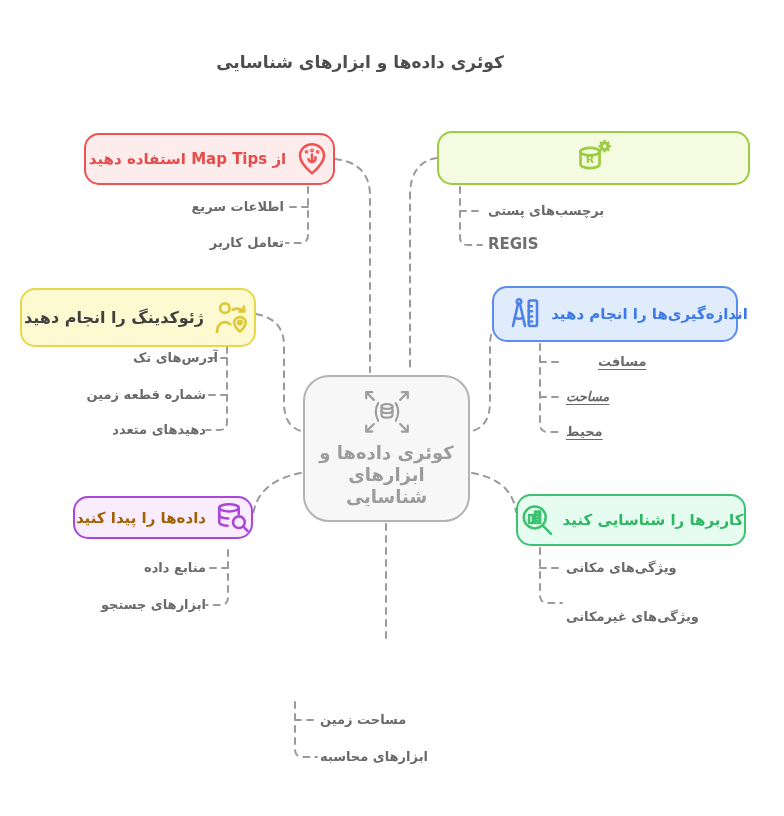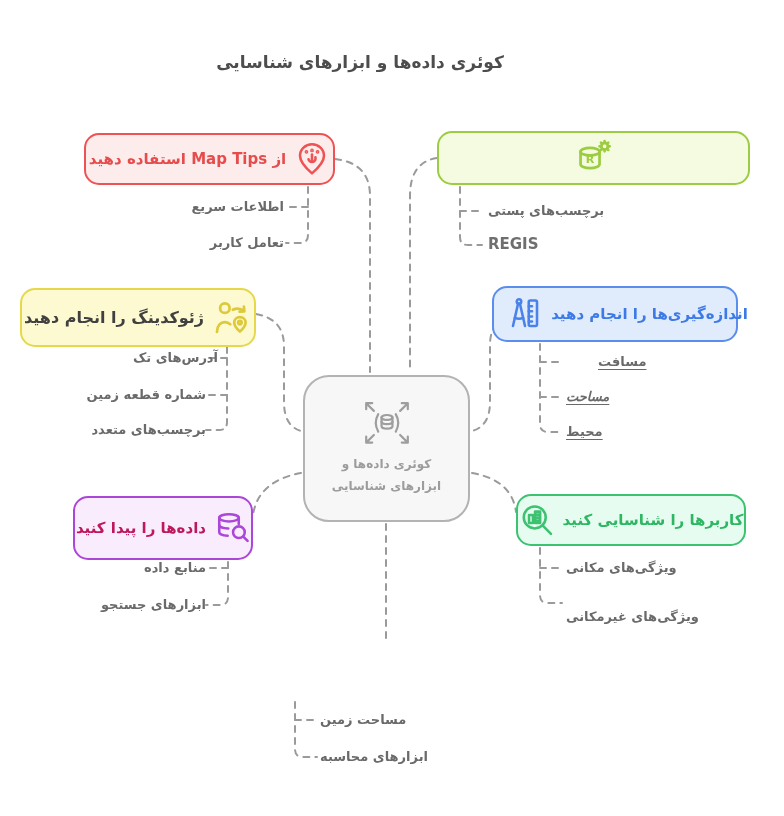--- a/index.html
+++ b/index.html
@@ -10,27 +10,27 @@
   .title{position:absolute;top:52px;left:0;width:720px;text-align:center;
          font-size:17px;font-weight:bold;color:#4d4d4d;direction:rtl;}
   .box{position:absolute;display:flex;align-items:center;justify-content:center;gap:8px;
        border-radius:15px;border:2px solid;font-weight:bold;font-size:15px;
        box-sizing:border-box;padding:0 10px;direction:rtl;white-space:nowrap;}
   .box svg{flex:0 0 auto;}
   .b-maptips {left:84px; top:133px;width:251px;height:52px;background:#fdecec;border-color:#ee5253;color:#e64c4c;}
   .b-regis   {left:437px;top:131px;width:313px;height:54px;background:#f5fbe0;border-color:#9ccc3f;color:#88bb2d;}
   .b-geo     {left:20px; top:288px;width:236px;height:59px;background:#fdf9d0;border-color:#e6d84a;color:#404040;font-size:16px;}
   .b-measure {left:492px;top:286px;width:246px;height:56px;background:#e0ebfc;border-color:#5b8def;color:#3d7ae5;padding-left:35px;}
-  .b-find    {left:73px; top:496px;width:180px;height:64px;background:#f8ecfd;border-color:#ab47d8;color:#be185d;}
+  .b-find    {left:73px; top:496px;width:180px;height:43px;background:#f8ecfd;border-color:#ab47d8;color:#a16207;}
   .b-identify{left:516px;top:494px;width:230px;height:52px;background:#e7fcf0;border-color:#3cc271;color:#2eb763;}
   .b-area    {left:268px;top:645px;width:250px;height:55px;background:#fdeaf5;border-color:#e85fae;color:#e0459d;}
   .center-node{position:absolute;left:303px;top:375px;width:167px;height:147px;
        background:#f7f7f7;border:2px solid #b3b3b3;border-radius:26px;box-sizing:border-box;
        display:flex;flex-direction:column;align-items:center;justify-content:center;gap:6px;}
-  .center-text{color:#9c9c9c;font-size:12px;font-weight:bold;text-align:center;
+  .center-text{color:#9c9c9c;font-size:18px;font-weight:bold;text-align:center;
        line-height:22px;direction:rtl;}
   .sub{position:absolute;font-size:13px;font-weight:bold;color:#6a6a6a;white-space:nowrap;
        direction:rtl;height:20px;line-height:20px;}
   .sub.link{text-decoration:underline;text-underline-offset:3px;}
   .sub.big{font-size:15px;color:#6f6f6f;}
 </style>
 </head>
 <body>
 
 <div id="canvas">
@@ -119,21 +119,21 @@
       <circle cx="7.5" cy="5.8" r="3"></circle>
       <path d="M2.5 20.8 c0-4 2.3-6.2 5-6.2 1.3 0 2.5 .5 3.4 1.4"></path>
       <path d="M12.5 6.8 a6.5 6.5 0 0 1 7 .8 M19.5 4.8 l.3 3 -3 .2"></path>
       <path d="M17 11.4 c2 0 3.6 1.5 3.6 3.4 0 2.4 -3.6 5.8 -3.6 5.8 s-3.6-3.4-3.6-5.8 c0-1.9 1.6-3.4 3.6-3.4 z"></path>
       <circle cx="17" cy="14.9" r="1.1"></circle>
     </svg>
     <span>ژئوکدینگ را انجام دهید</span>
   </div>
   <div class="sub" style="top:348px;right:566px;margin-left:40px;">آدرس‌های تک</div>
   <div class="sub" style="top:385px;right:578px;">شماره قطعه زمین</div>
-  <div class="sub" style="top:420px;right:578px;">برچسب‌های متعدد</div>
+  <div class="sub" style="top:420px;right:578px;">دهید‌های متعدد</div>
 
   <div class="box b-measure">
     <span>اندازه‌گیری‌ها را انجام دهید</span>
     <svg width="36" height="38" viewBox="0 0 24 24" fill="none" stroke="#4a82ea" stroke-width="1.7" stroke-linecap="round" stroke-linejoin="round">
       <circle cx="8" cy="3.6" r="1.5"></circle>
       <path d="M7.4 5 L4 20 M8.6 5 L12 20"></path>
       <path d="M5.2 14.6 a7.5 7.5 0 0 0 5.6 0"></path>
       <rect x="14.5" y="3" width="5.5" height="17" rx="1"></rect>
       <path d="M14.5 6.8 h2.2 M14.5 10.2 h2.2 M14.5 13.6 h2.2 M14.5 17 h2.2"></path>
     </svg>

